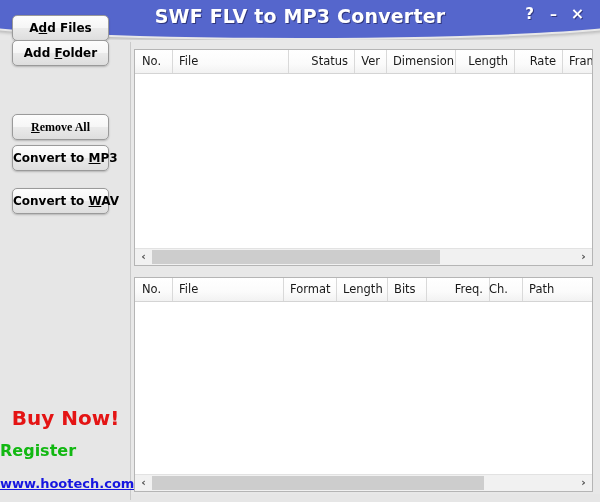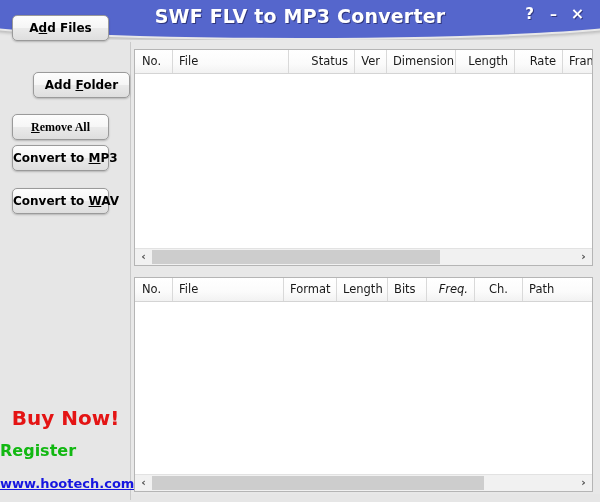--- a/index.html
+++ b/index.html
@@ -109,21 +109,21 @@
     text-align: center;
     line-height: 25px;
     cursor: default;
     user-select: none;
     box-sizing: border-box;
     white-space: nowrap;
   }
   .side-btn .acc { text-decoration: underline; }
 
   #sb0 { top: 15px; }
-  #sb1 { top: 72px; margin-left: 21px; }
+  #sb1 { top: 40px; }
   #sb2 { top: 114px; font-family: Liberation Serif, serif; }
   #sb3 { top: 145px; }
   #sb4 { top: 188px; }
   #sb5 { top: 232px; }
 
   #buy-now {
     position: absolute;
     left: 0; top: 406px;
     width: 131px;
     text-align: center;
@@ -294,21 +294,21 @@
     </div>
   </div>
 
   <div class="list-panel" id="panel-bottom">
     <div class="hdr-row" id="bot-hdr">
         <div class="hdr-cell left" style="left: 1px; width: 37px;">No.</div>
         <div class="hdr-cell left" style="left: 38px; width: 111px;">File</div>
         <div class="hdr-cell left" style="left: 149px; width: 53px;">Format</div>
         <div class="hdr-cell left" style="left: 202px; width: 51px;">Length</div>
         <div class="hdr-cell left" style="left: 253px; width: 39px;">Bits</div>
-        <div class="hdr-cell right" style="left: 284px; width: 56px; font-style: italic;">Freq.</div>
+        <div class="hdr-cell right" style="left: 299px; width: 56px;">Freq.</div>
         <div class="hdr-cell left" style="left: 348px; width: 40px;">Ch.</div>
         <div class="hdr-cell left nosep" style="left: 388px; width: 81px;">Path</div>
       </div>
     <div class="list-body"></div>
     <div class="hscroll">
       <div class="hs-arrow hs-left" id="bot-sb-left">‹</div>
       <div class="hs-thumb" id="bot-sb-thumb" style="left: 17px; width: 332px;"></div>
       <div class="hs-arrow hs-right" id="bot-sb-right">›</div>
     </div>
   </div>

